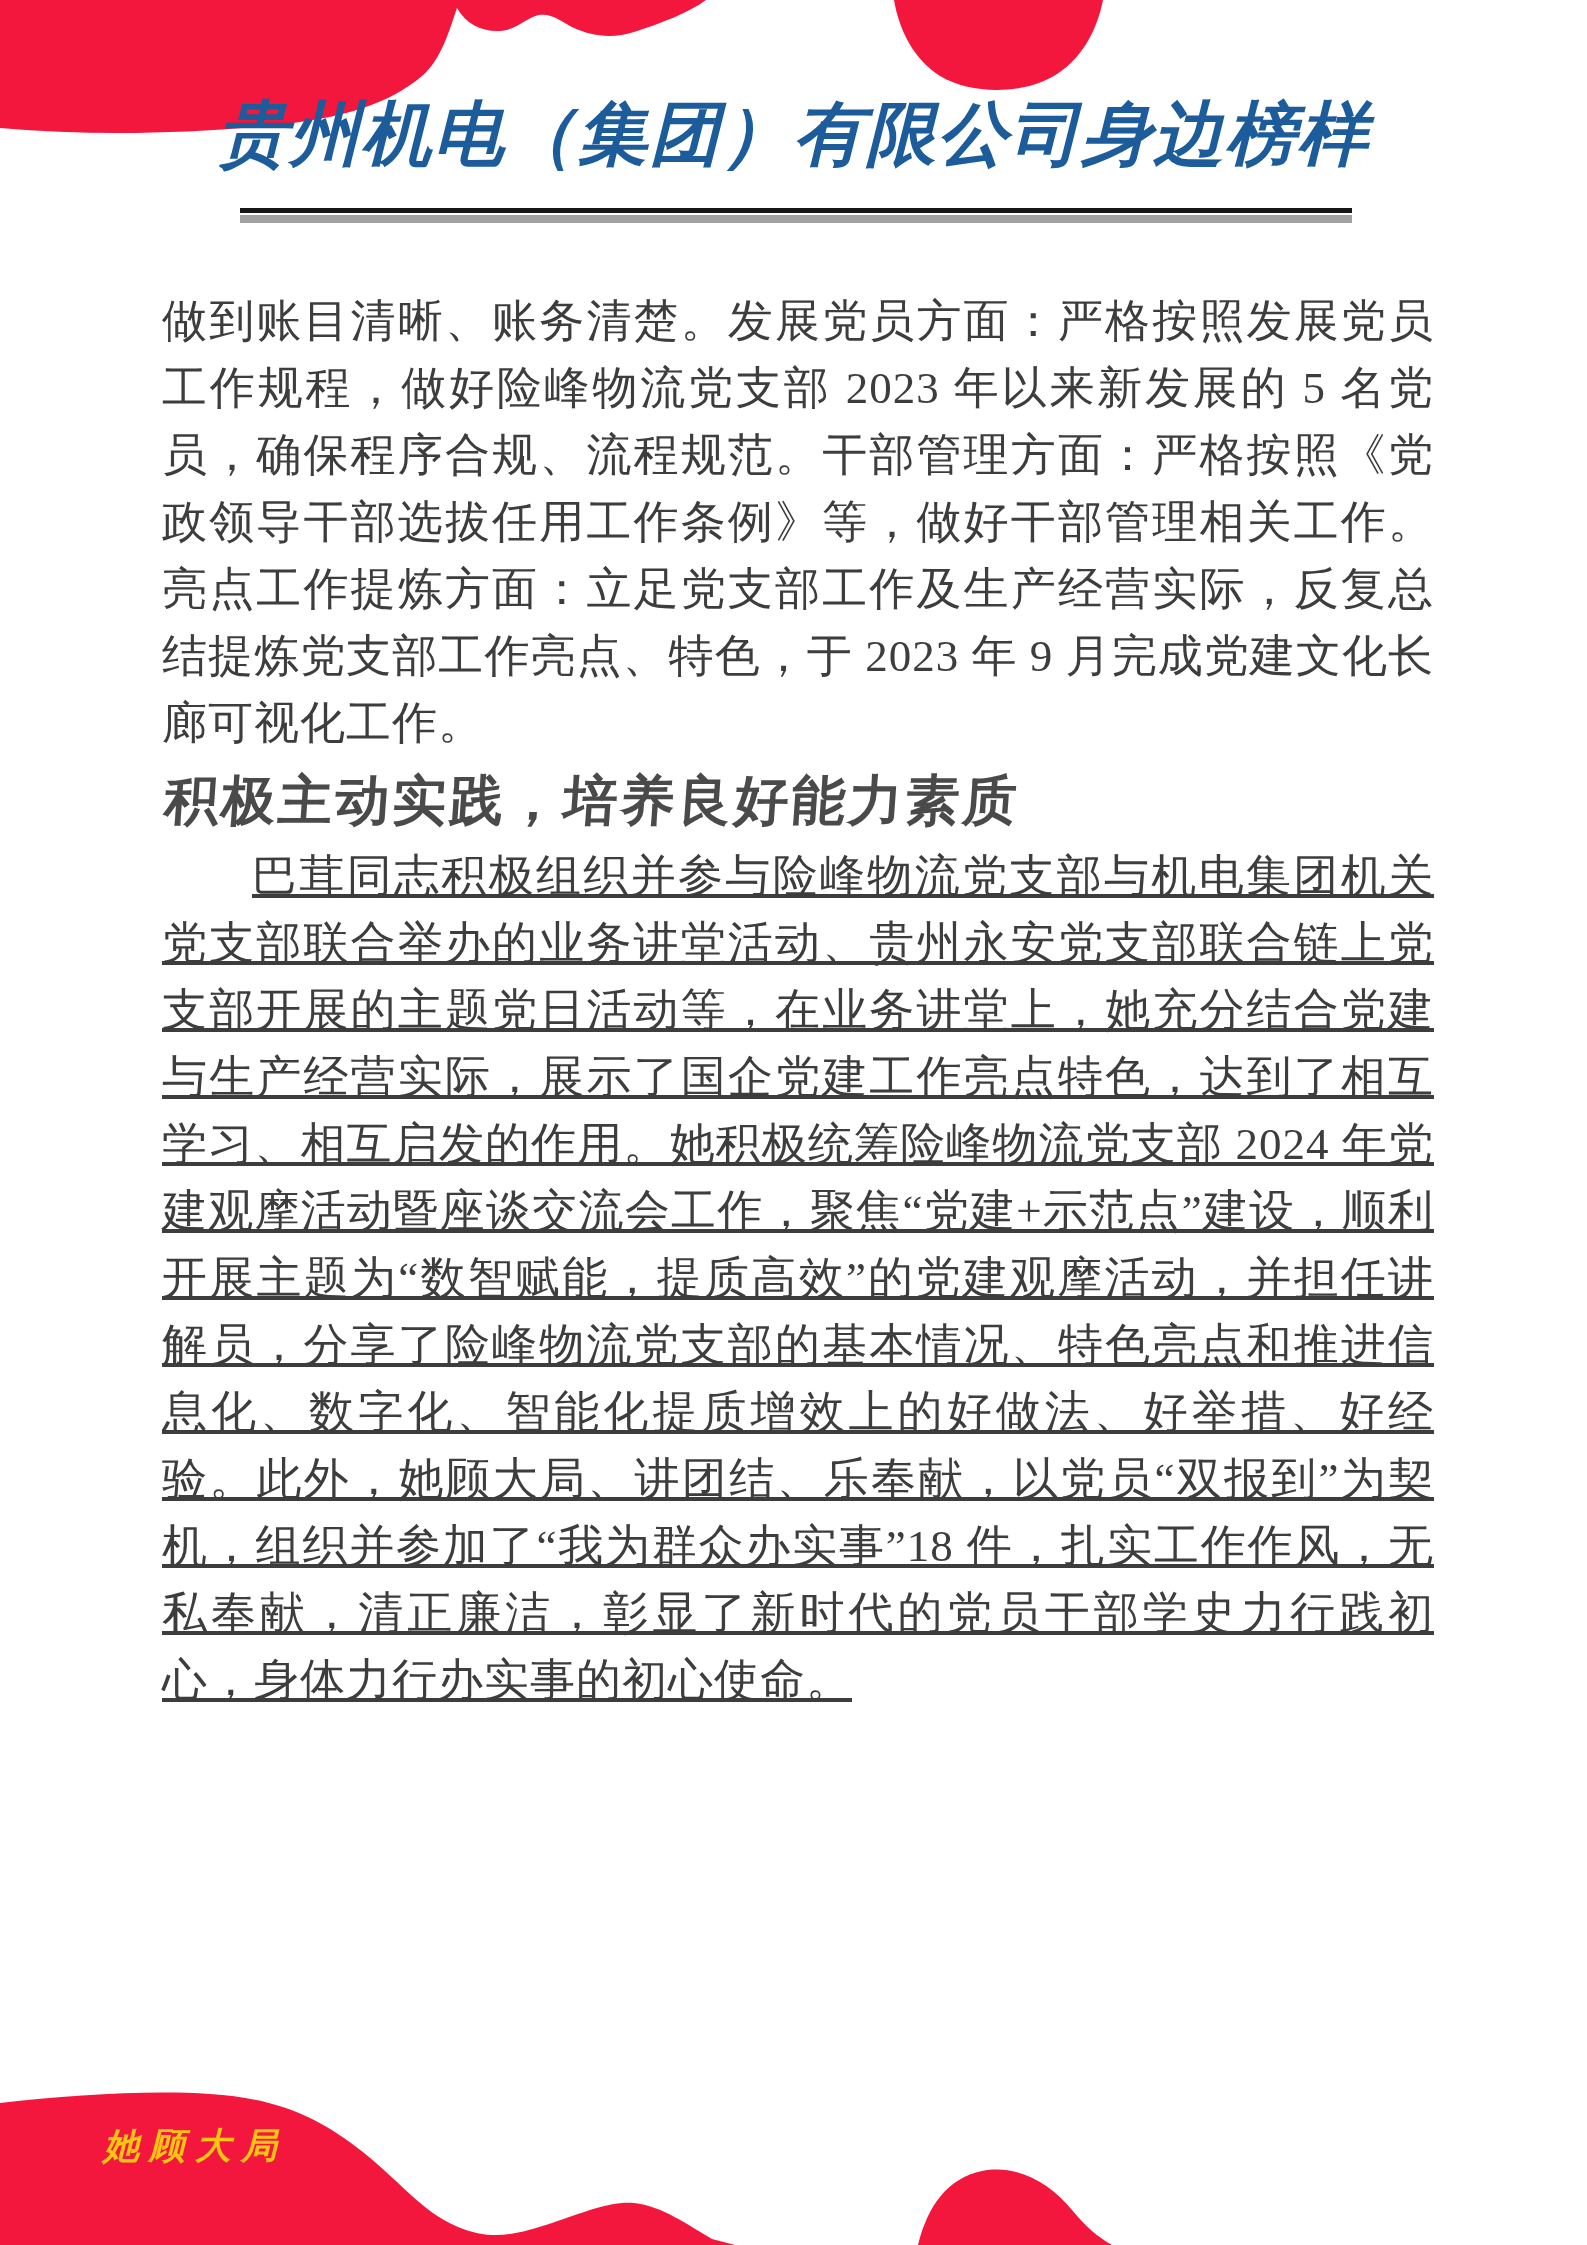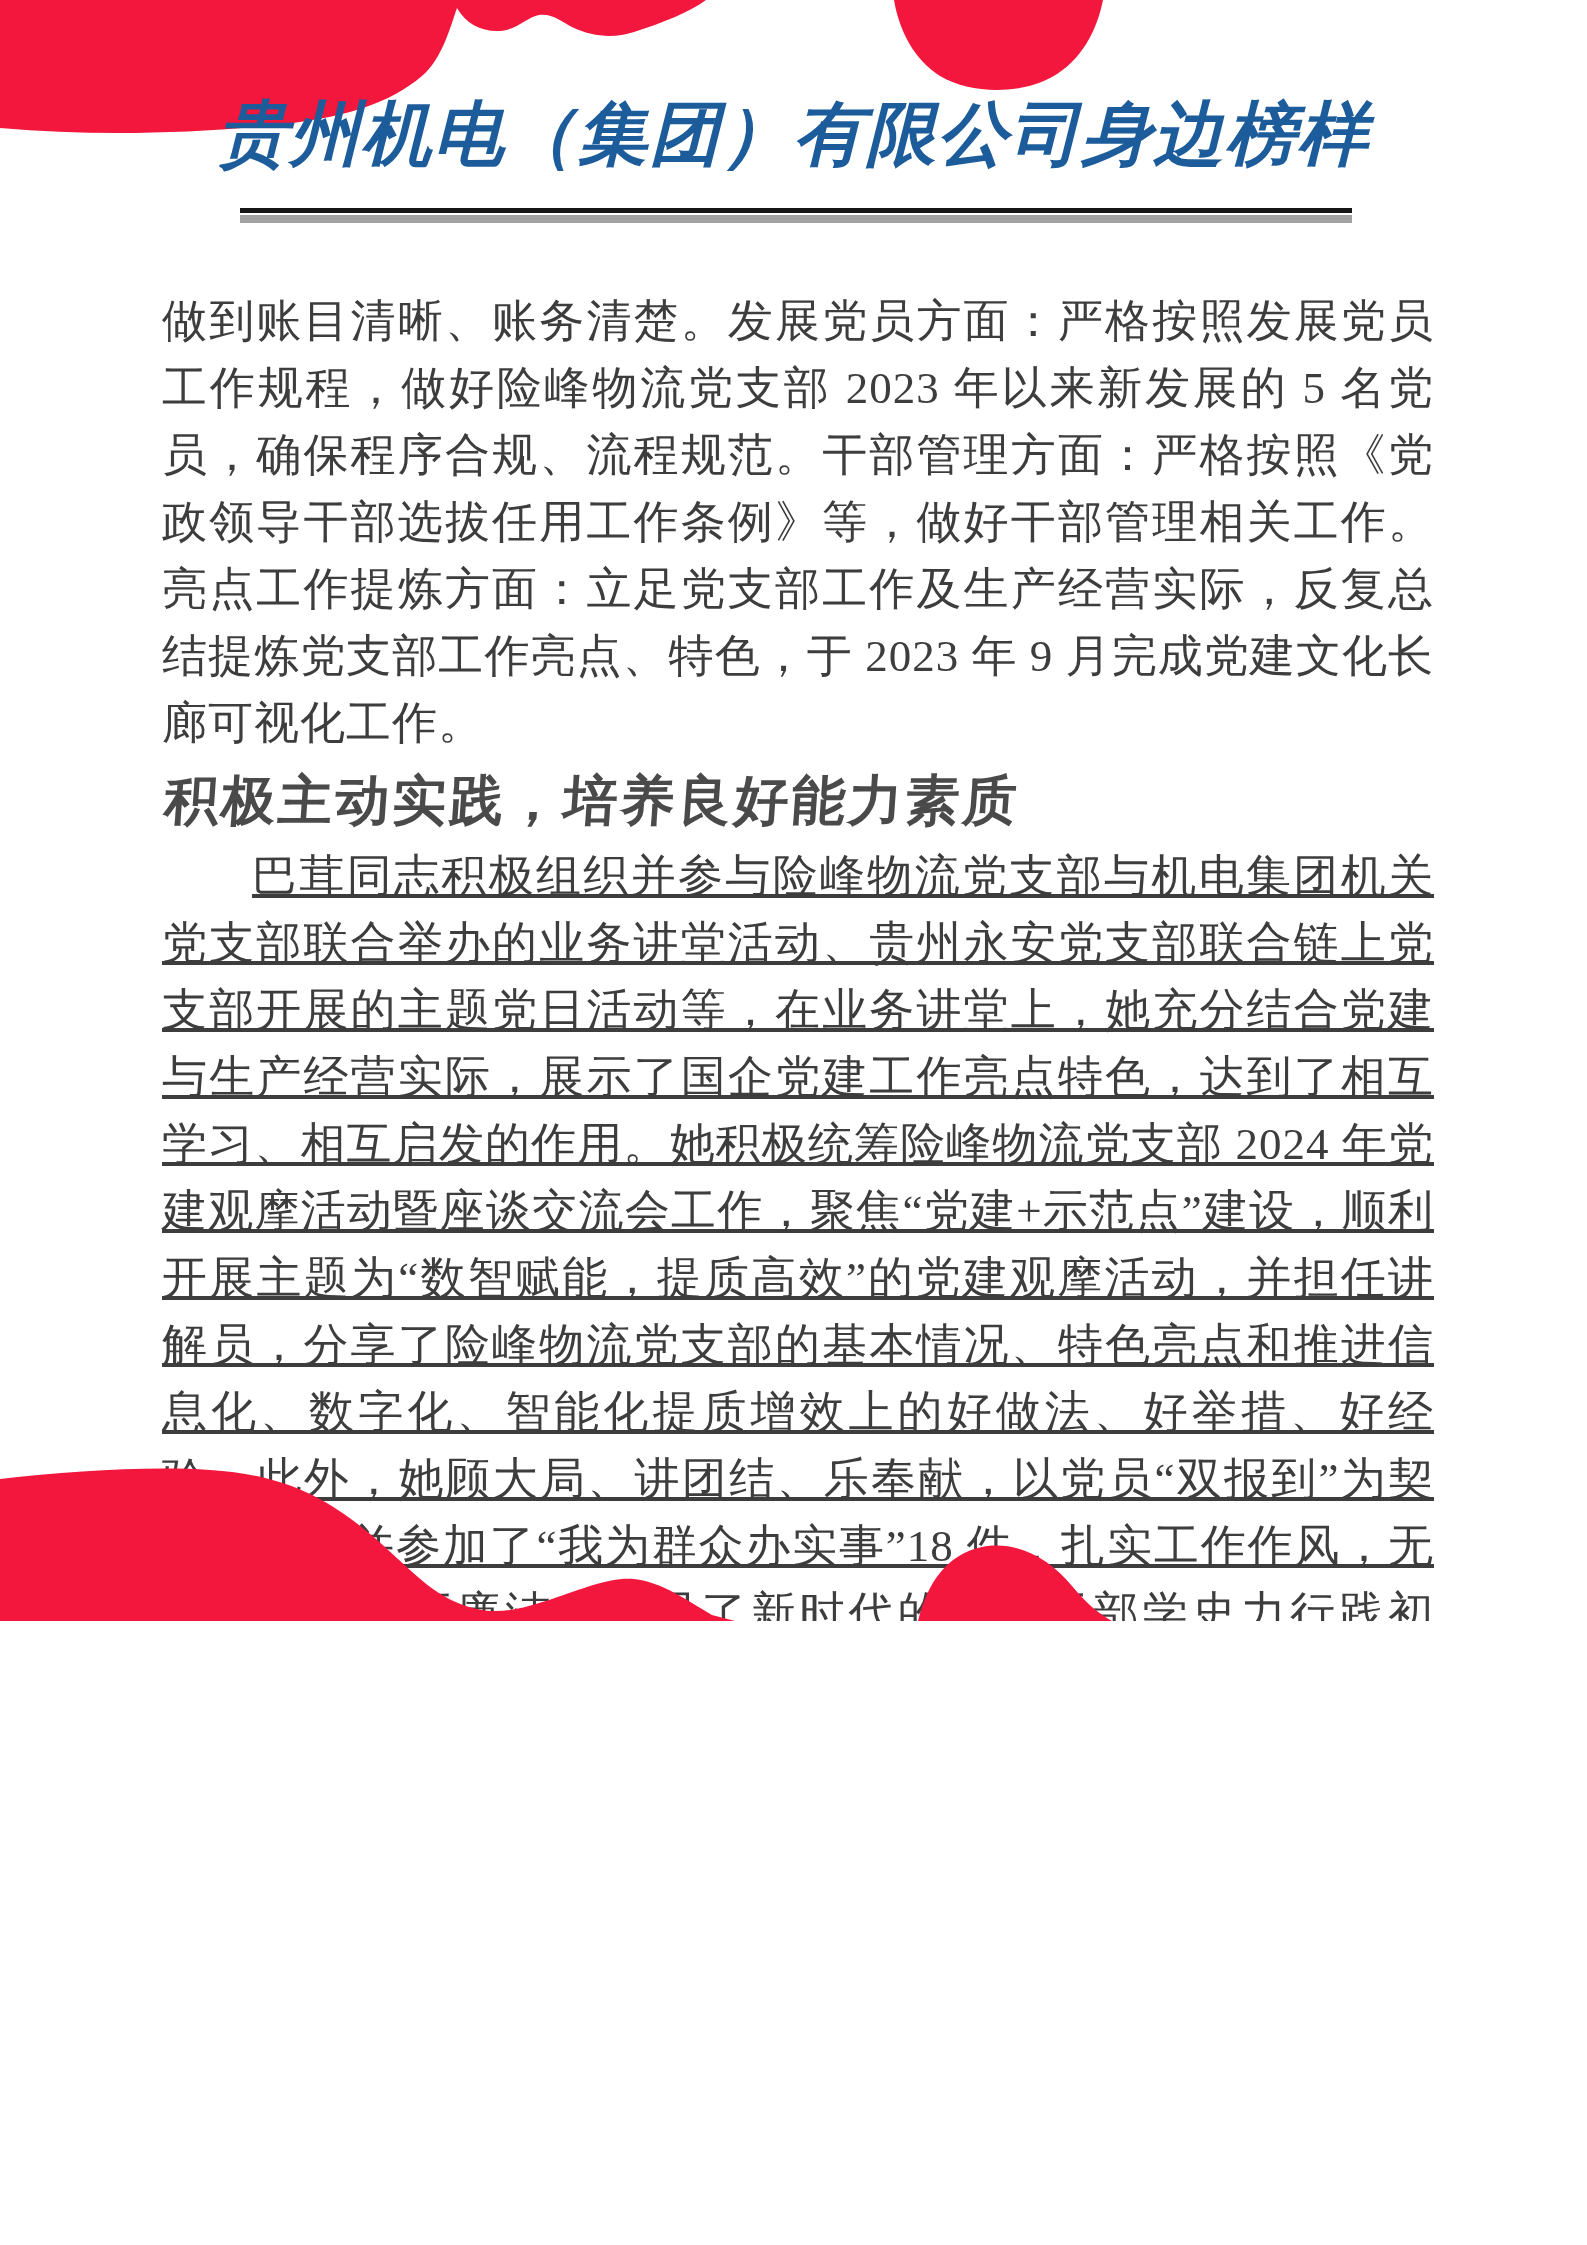--- a/index.html
+++ b/index.html
@@ -1,19 +1,19 @@
 <!DOCTYPE html>
 <html><head>
 <meta charset="utf-8">
 <style>
   html, body { margin: 0; padding: 0; background: #ffffff; }
   .page {
     position: relative;
     width: 1587px;
-    height: 1621px;
+    height: 2245px;
     background: #ffffff;
     overflow: hidden;
     font-family: "Liberation Serif", serif;
   }
   
   .deco { position: absolute; left: 0; display: block; }
   .deco-top { top: 0; }
   .deco-bottom { bottom: 0; }
   
   .doc-title {
@@ -130,15 +130,15 @@
       L 0,162
       Z"></path>
     <path fill="#F4173D" d="
       M918,162
       C 928,122 948,95 982,88
       C 1018,81 1050,100 1072,127
       C 1086,144 1098,154 1112,162
       Z"></path>
   </svg>
 
-  <div class="watermark">严格按照</div>
+  <div class="watermark">她顾大局</div>
 
 </div>
 
 </body></html>

